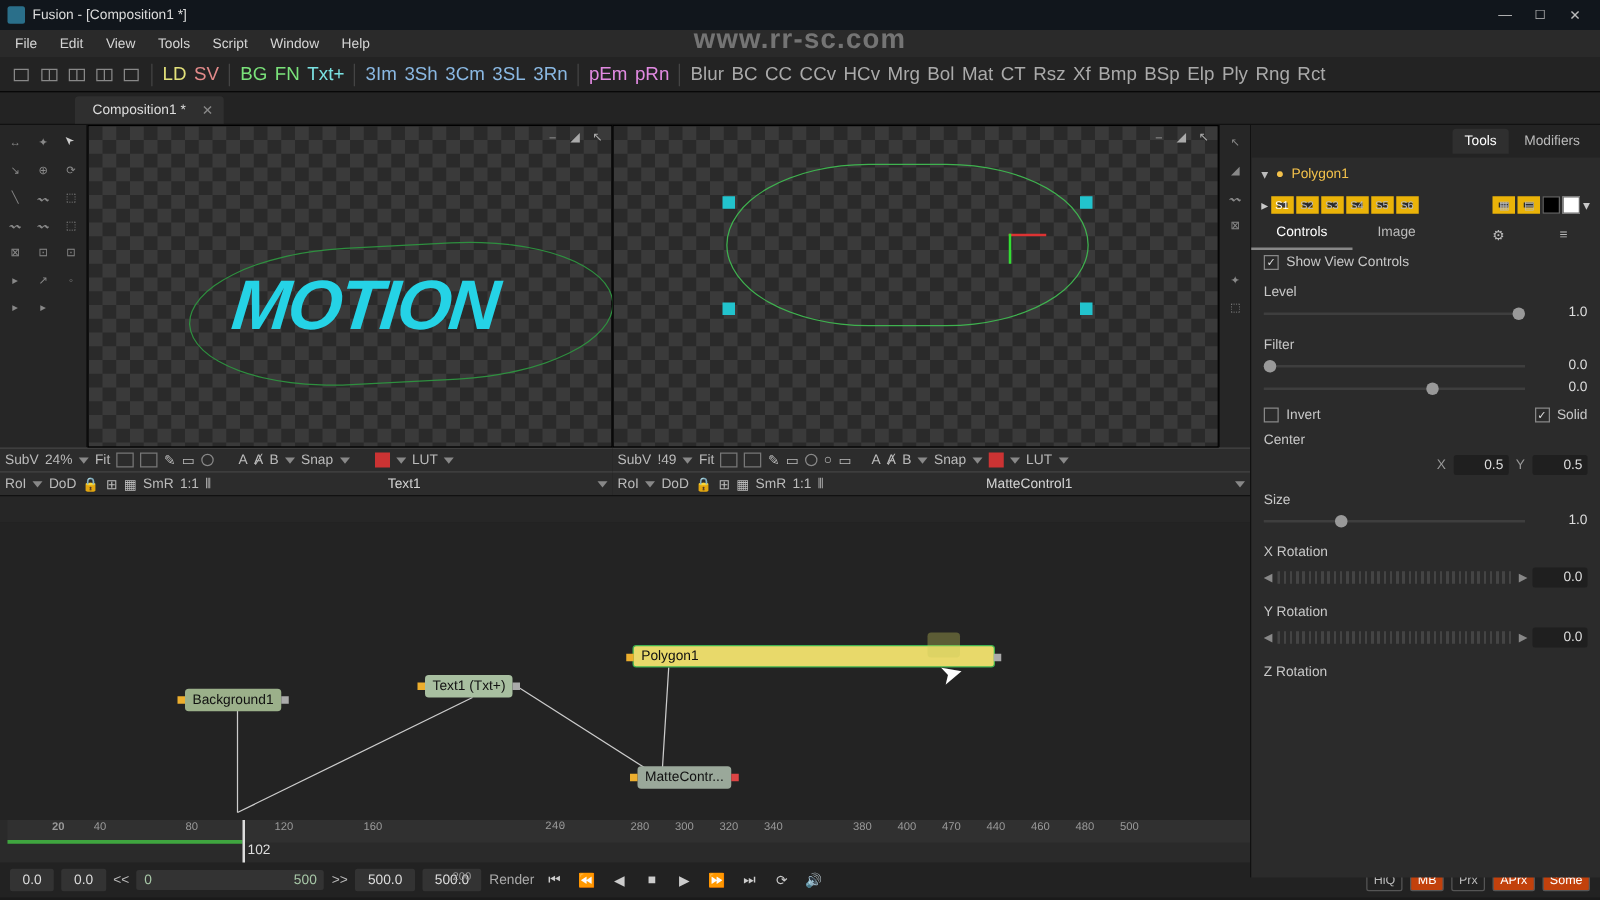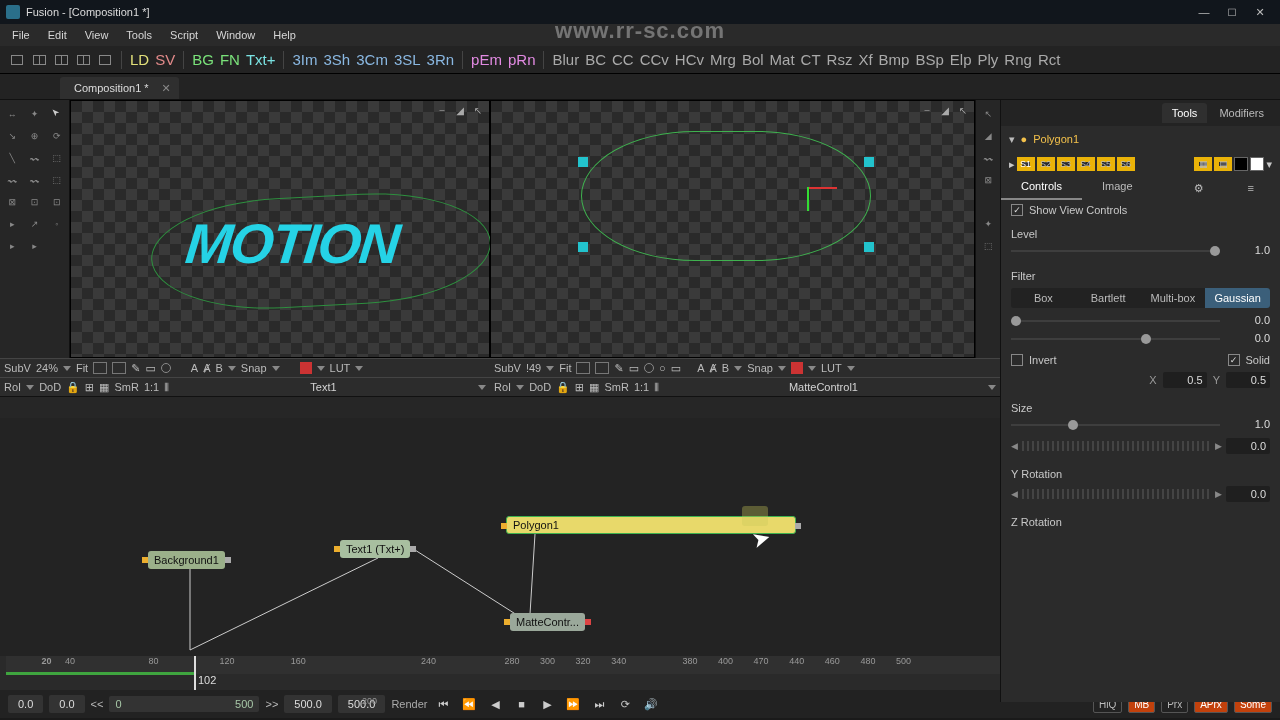--- a/index.html
+++ b/index.html
@@ -450,26 +450,26 @@
 
   <div class="drag"></div>
   <div class="cursor">➤</div>
 </div>
 
 <div class="timeline">
   <div class="ruler">
     <div class="range" style="width:188px"></div>
     <div class="ph" style="left:188px" data-v="102"></div>
   <span class="tick" style="left: 35.6px; font-weight: bold;">20</span>
-      <span class="tick" style="left: 59px;">40</span>
+      <span class="tick" style="left: 69px;">40</span>
       <span class="tick" style="left: 142.4px;">80</span>
       <span class="tick" style="left: 213.6px;">120</span>
       <span class="tick" style="left: 284.8px;">160</span>
       <span class="tick" style="left: 356px; margin-top: 40px;">200</span>
-      <span class="tick" style="left: 415px;">240</span>
+      <span class="tick" style="left: 430px; font-family: Liberation Mono, monospace;">240</span>
       <span class="tick" style="left: 498.4px;">280</span>
       <span class="tick" style="left: 534px;">300</span>
       <span class="tick" style="left: 569.6px;">320</span>
       <span class="tick" style="left: 605.2px;">340</span>
       <span class="tick" style="left: 676.4px;">380</span>
       <span class="tick" style="left: 712px;">400</span>
       <span class="tick" style="left: 747.6px;">470</span>
       <span class="tick" style="left: 783.2px;">440</span>
       <span class="tick" style="left: 818.8px;">460</span>
       <span class="tick" style="left: 854.4px;">480</span>
@@ -557,26 +557,20 @@
     </div>
   <div class="slider">
       <div class="track"></div>
       <div class="thumb" style="left:calc(100% - 60px)"></div>
       <div class="val">1.0</div>
     </div>
 
   <div class="row label-only">
       <span>Filter</span>
     </div>
-  <div class="seg">
-    <span>Box</span>
-    <span>Bartlett</span>
-    <span>Multi-box</span>
-    <span class="active">Gaussian</span>
-  </div>
 
   <div class="slider">
       <div class="track"></div>
       <div class="thumb" style="left:0"></div>
       <div class="val">0.0</div>
     </div>
 
   <div class="slider">
       <div class="track"></div>
       <div class="thumb" style="left:50%"></div>
@@ -584,37 +578,43 @@
     </div>
 
   <div class="row">
     <span class="chk"></span>
       <span>Invert</span>
     <span style="flex:1"></span>
     <span class="chk">✓</span>
       <span>Solid</span>
   </div>
 
+  <div class="row">
+      <span>Center</span>
+    </div>
   <div class="xy">
     <span style="flex:1"></span>
     <span class="lab">X</span>
       <span class="n">0.5</span>
     <span class="lab">Y</span>
       <span class="n">0.5</span>
   </div>
 
   <div class="row label-only">
       <span>Size</span>
     </div>
   <div class="slider">
       <div class="track"></div>
       <div class="thumb" style="left:22%"></div>
       <div class="val">1.0</div>
     </div>
 
+  <div class="row label-only">
+      <span>X Rotation</span>
+    </div>
   <div class="rot">
       <span class="tri">◀</span>
       <div class="bar"></div>
       <span class="tri">▶</span>
       <span class="n">0.0</span>
     </div>
 
   <div class="row label-only">
       <span>Y Rotation</span>
     </div>

